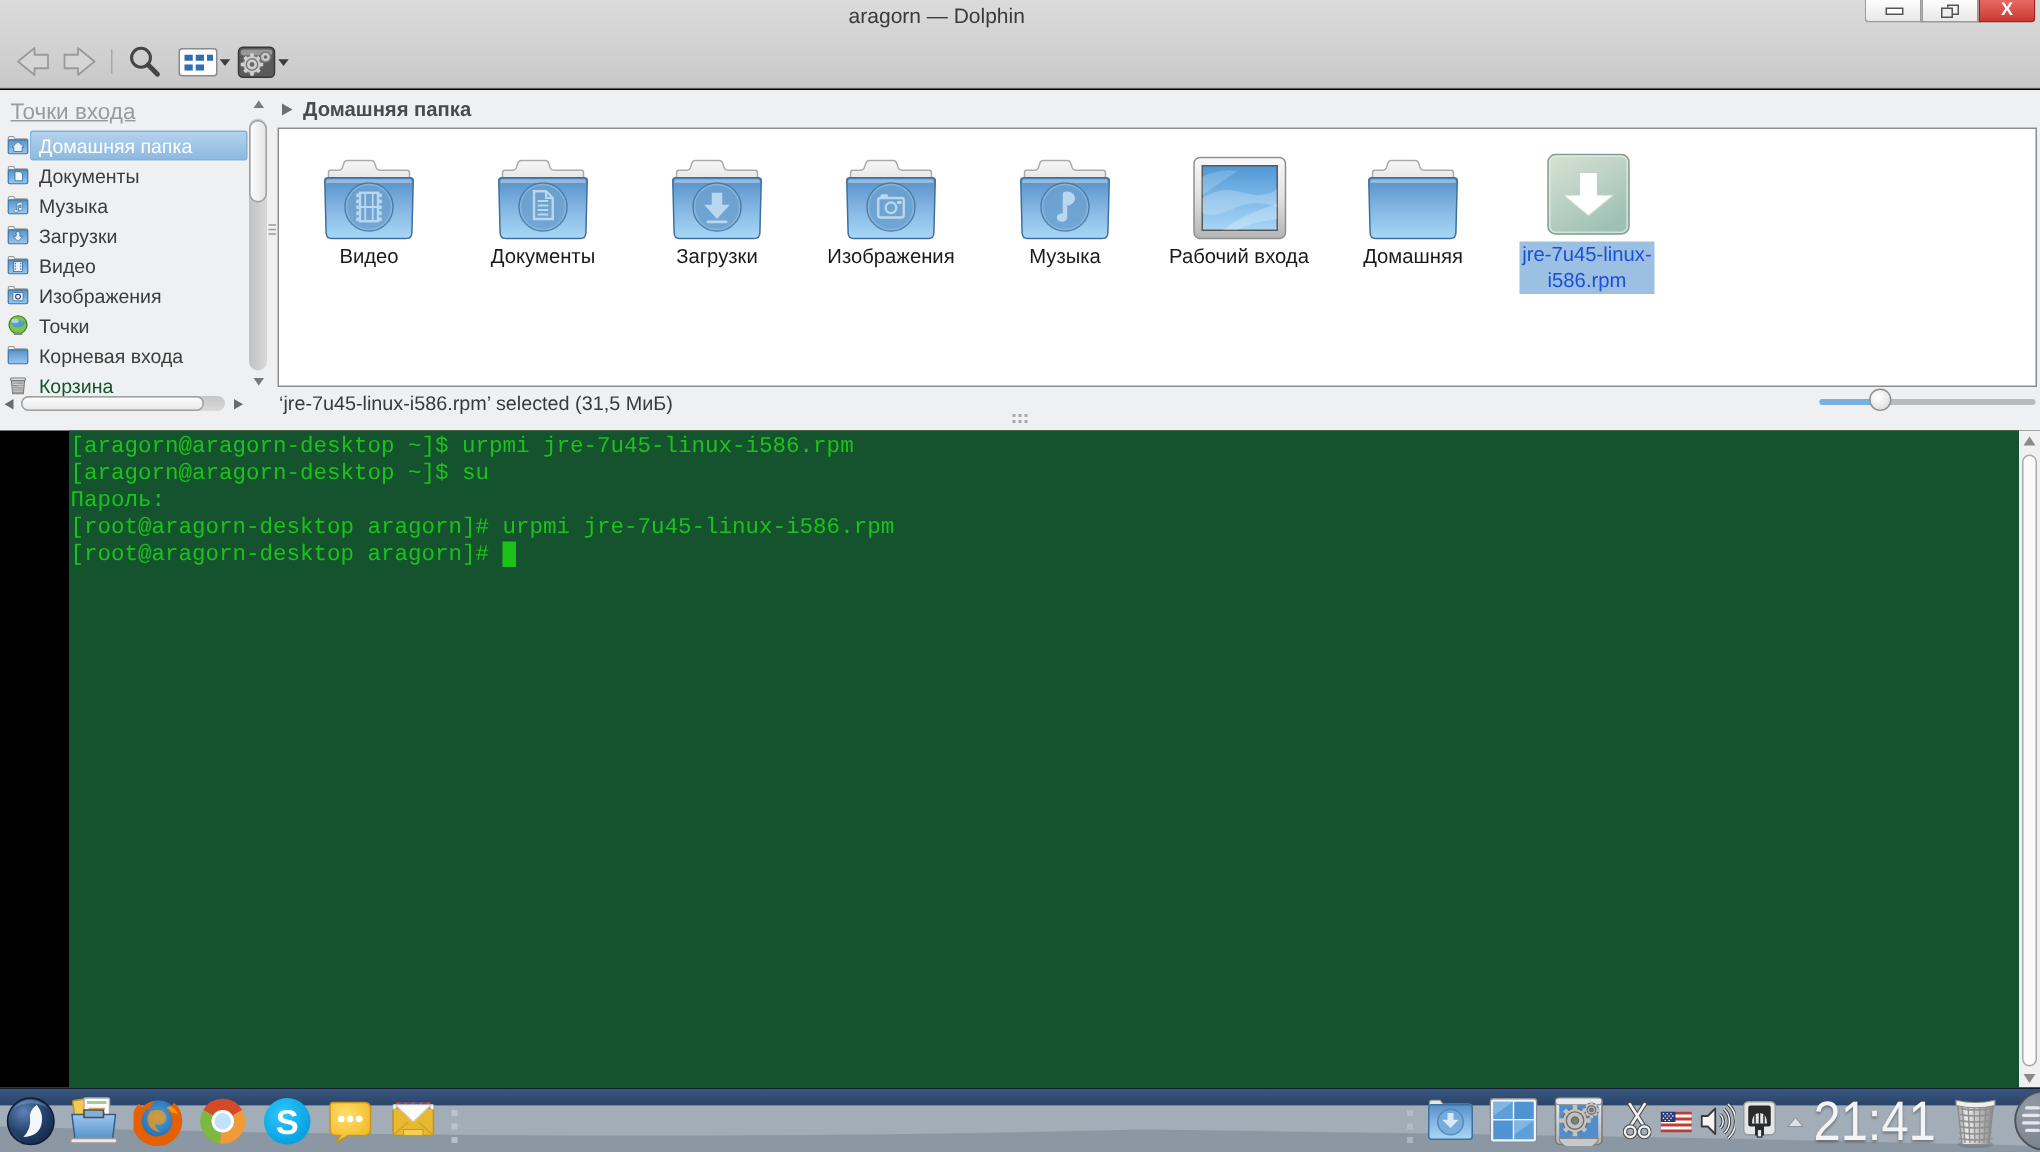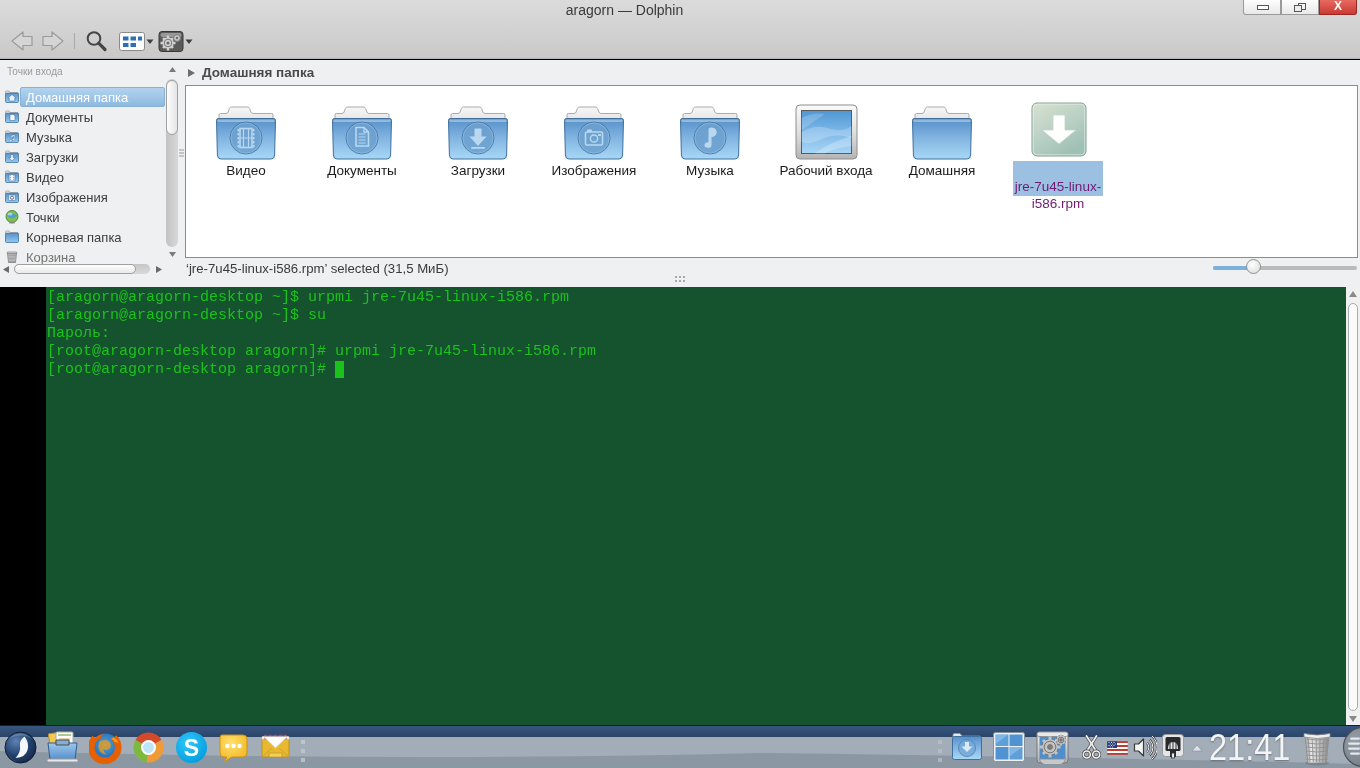--- a/index.html
+++ b/index.html
@@ -13,21 +13,21 @@
 .winbtn{top:0;height:15px;border:1px solid #9a9a9a;border-top:none;background:linear-gradient(#fdfdfd,#e8e8e8);}
 #btnmin{left:1243px;width:38px;border-radius:0 0 0 3px;}
 #btnmax{left:1281px;width:38px;}
 #btnclose{left:1319px;width:38px;background:linear-gradient(#e66a62,#c93a32);border-color:#9c2721;border-radius:0 0 3px 0;color:#fff;font-weight:bold;font-size:12px;text-align:center;line-height:13px;}
 #minglyph{left:13px;top:5px;width:12px;height:5px;border:1px solid #555;background:#fff;}
 #maxg1{left:16px;top:3px;width:8px;height:7px;border:1px solid #555;background:transparent;}
 #maxg2{left:12px;top:5px;width:8px;height:7px;border:1px solid #555;background:#eee;}
 #toolbar{left:0;top:20px;width:1360px;height:39px;background:linear-gradient(#d5d5d5,#c9c9c9);border-bottom:1px solid #b5b5b5;}
 
 #mainarea{left:0;top:60px;width:1360px;height:227px;background:#eff0f1;}
-#sideheader{left:7px;top:6px;font-size:10px;color:#9b9b9b;}
+#sideheader{left:7px;top:6px;font-size:15px;color:#9b9b9b;text-decoration:underline;}
 .srow{left:0;height:20px;width:165px;font-size:13px;color:#3c3c3c;}
 .srow .lab{position:absolute;left:26px;top:3px;}
 .srow svg{position:absolute;left:4px;top:2px;}
 #selrow{left:20px;top:27px;width:145px;height:20px;border-radius:2px;background:linear-gradient(#b3d3ee,#8db9e0);border:1px solid #86b0d8;}
 
 #view{left:185px;top:25px;width:1173px;height:173px;background:#fff;border:1px solid #8c8c8c;}
 #crumb{left:202px;top:5px;font-size:13.5px;font-weight:bold;color:#4a4a4a;}
 #crumbarrow{left:188px;top:9px;width:0;height:0;border-left:7px solid #6e6e6e;border-top:4.5px solid transparent;border-bottom:4.5px solid transparent;}
 .cell{top:0;width:116px;height:114px;}
 .ilabel{position:absolute;top:60px;left:0;width:116px;text-align:center;font-size:13.5px;color:#1a1a1a;}
@@ -196,23 +196,23 @@
           <ellipse cx="6" cy="5" rx="2.5" ry="1.5" fill="#cfe8f8" opacity="0.7"></ellipse>
           <rect x="5" y="13.2" width="6" height="1.2" rx="0.6" fill="#888"></rect>
           <rect x="7.4" y="12" width="1.2" height="1.5" fill="#888"></rect>
         </svg>
         <span class="lab">Точки</span>
       </div>
     <div class="srow abs" style="top:167px">
         <svg width="16" height="16">
           <use href="#minifolder"></use>
         </svg>
-        <span class="lab">Корневая папка</span>
-      </div>
-    <div class="srow abs" style="top:187px;color:#737373">
+        <span class="lab">Корневая входа</span>
+      </div>
+    <div class="srow abs" style="top:187px;color:#14532d">
         <svg width="16" height="16">
           <path d="M3.5 4 L12.5 4 L11.5 13.5 L4.5 13.5 Z" fill="#cfcfcf" stroke="#7a7a7a" stroke-width="0.8"></path>
           <path d="M4.2 5 L11.8 5 M4.3 6.5 L11.7 6.5 M4.4 8 L11.6 8 M4.5 9.5 L11.5 9.5 M4.6 11 L11.4 11 M4.7 12.5 L11.3 12.5" stroke="#8d8d8d" stroke-width="0.7"></path>
           <path d="M4 7 L12 5.5 M4 9 L12 7.5 M4 11 L12 9.5" stroke="#aaa" stroke-width="0.6"></path>
           <rect x="3" y="3" width="10" height="1.6" rx="0.8" fill="#e0e0e0" stroke="#7a7a7a" stroke-width="0.7"></rect>
         </svg>
         <span class="lab">Корзина</span>
       </div>
     <div id="view" class="abs"></div>
     <div class="cell abs" style="left:188px;top:43px">
@@ -302,21 +302,21 @@
           <use href="#bigfolder"></use>
         </svg>
         <div class="ilabel">Домашняя</div>
       </div>
     <div class="cell abs" style="left:1000px;top:42px">
         <svg class="abs" style="left:31px" width="56" height="55" viewBox="0 0 56 55">
           <rect x="1" y="1" width="54" height="53" rx="5" fill="url(#rpmgrad)" stroke="#7fa093"></rect>
           <rect x="2.2" y="2.2" width="51.6" height="50.6" rx="4" fill="none" stroke="#e8efe4" stroke-width="1" opacity="0.7"></rect>
           <path d="M22 13 h12 v15 h11 L28 42 L11 28 h11 Z" fill="#ffffff" stroke="#c2d4c8" stroke-width="0.8"></path>
         </svg>
-        <div class="rpmlabel abs" style="left:13px;top:59px;width:90px;background:#9cc0e2;color:#701a75;font-size:13.5px;line-height:16.5px;text-align:center;padding-top:18px;height:35px">jre-7u45-linux-<br>i586.rpm</div>
+        <div class="rpmlabel abs" style="left:13px;top:59px;width:90px;background:#9cc0e2;color:#1d4ed8;font-size:13.5px;line-height:16.5px;text-align:center;padding-top:1px;height:35px">jre-7u45-linux-<br>i586.rpm</div>
       </div>
     <div id="crumbarrow" class="abs"></div>
     <div id="crumb" class="abs">Домашняя папка</div>
     <div id="statustext" class="abs">‘jre-7u45-linux-i586.rpm’ selected (31,5 МиБ)</div>
     <svg class="abs" style="left:674px;top:215px" width="14" height="8" viewBox="0 0 14 8">
         <g fill="#a8a8a8">
           <rect x="1" y="1" width="2" height="2"></rect>
           <rect x="5" y="1" width="2" height="2"></rect>
           <rect x="9" y="1" width="2" height="2"></rect>
           <rect x="1" y="5" width="2" height="2"></rect>

